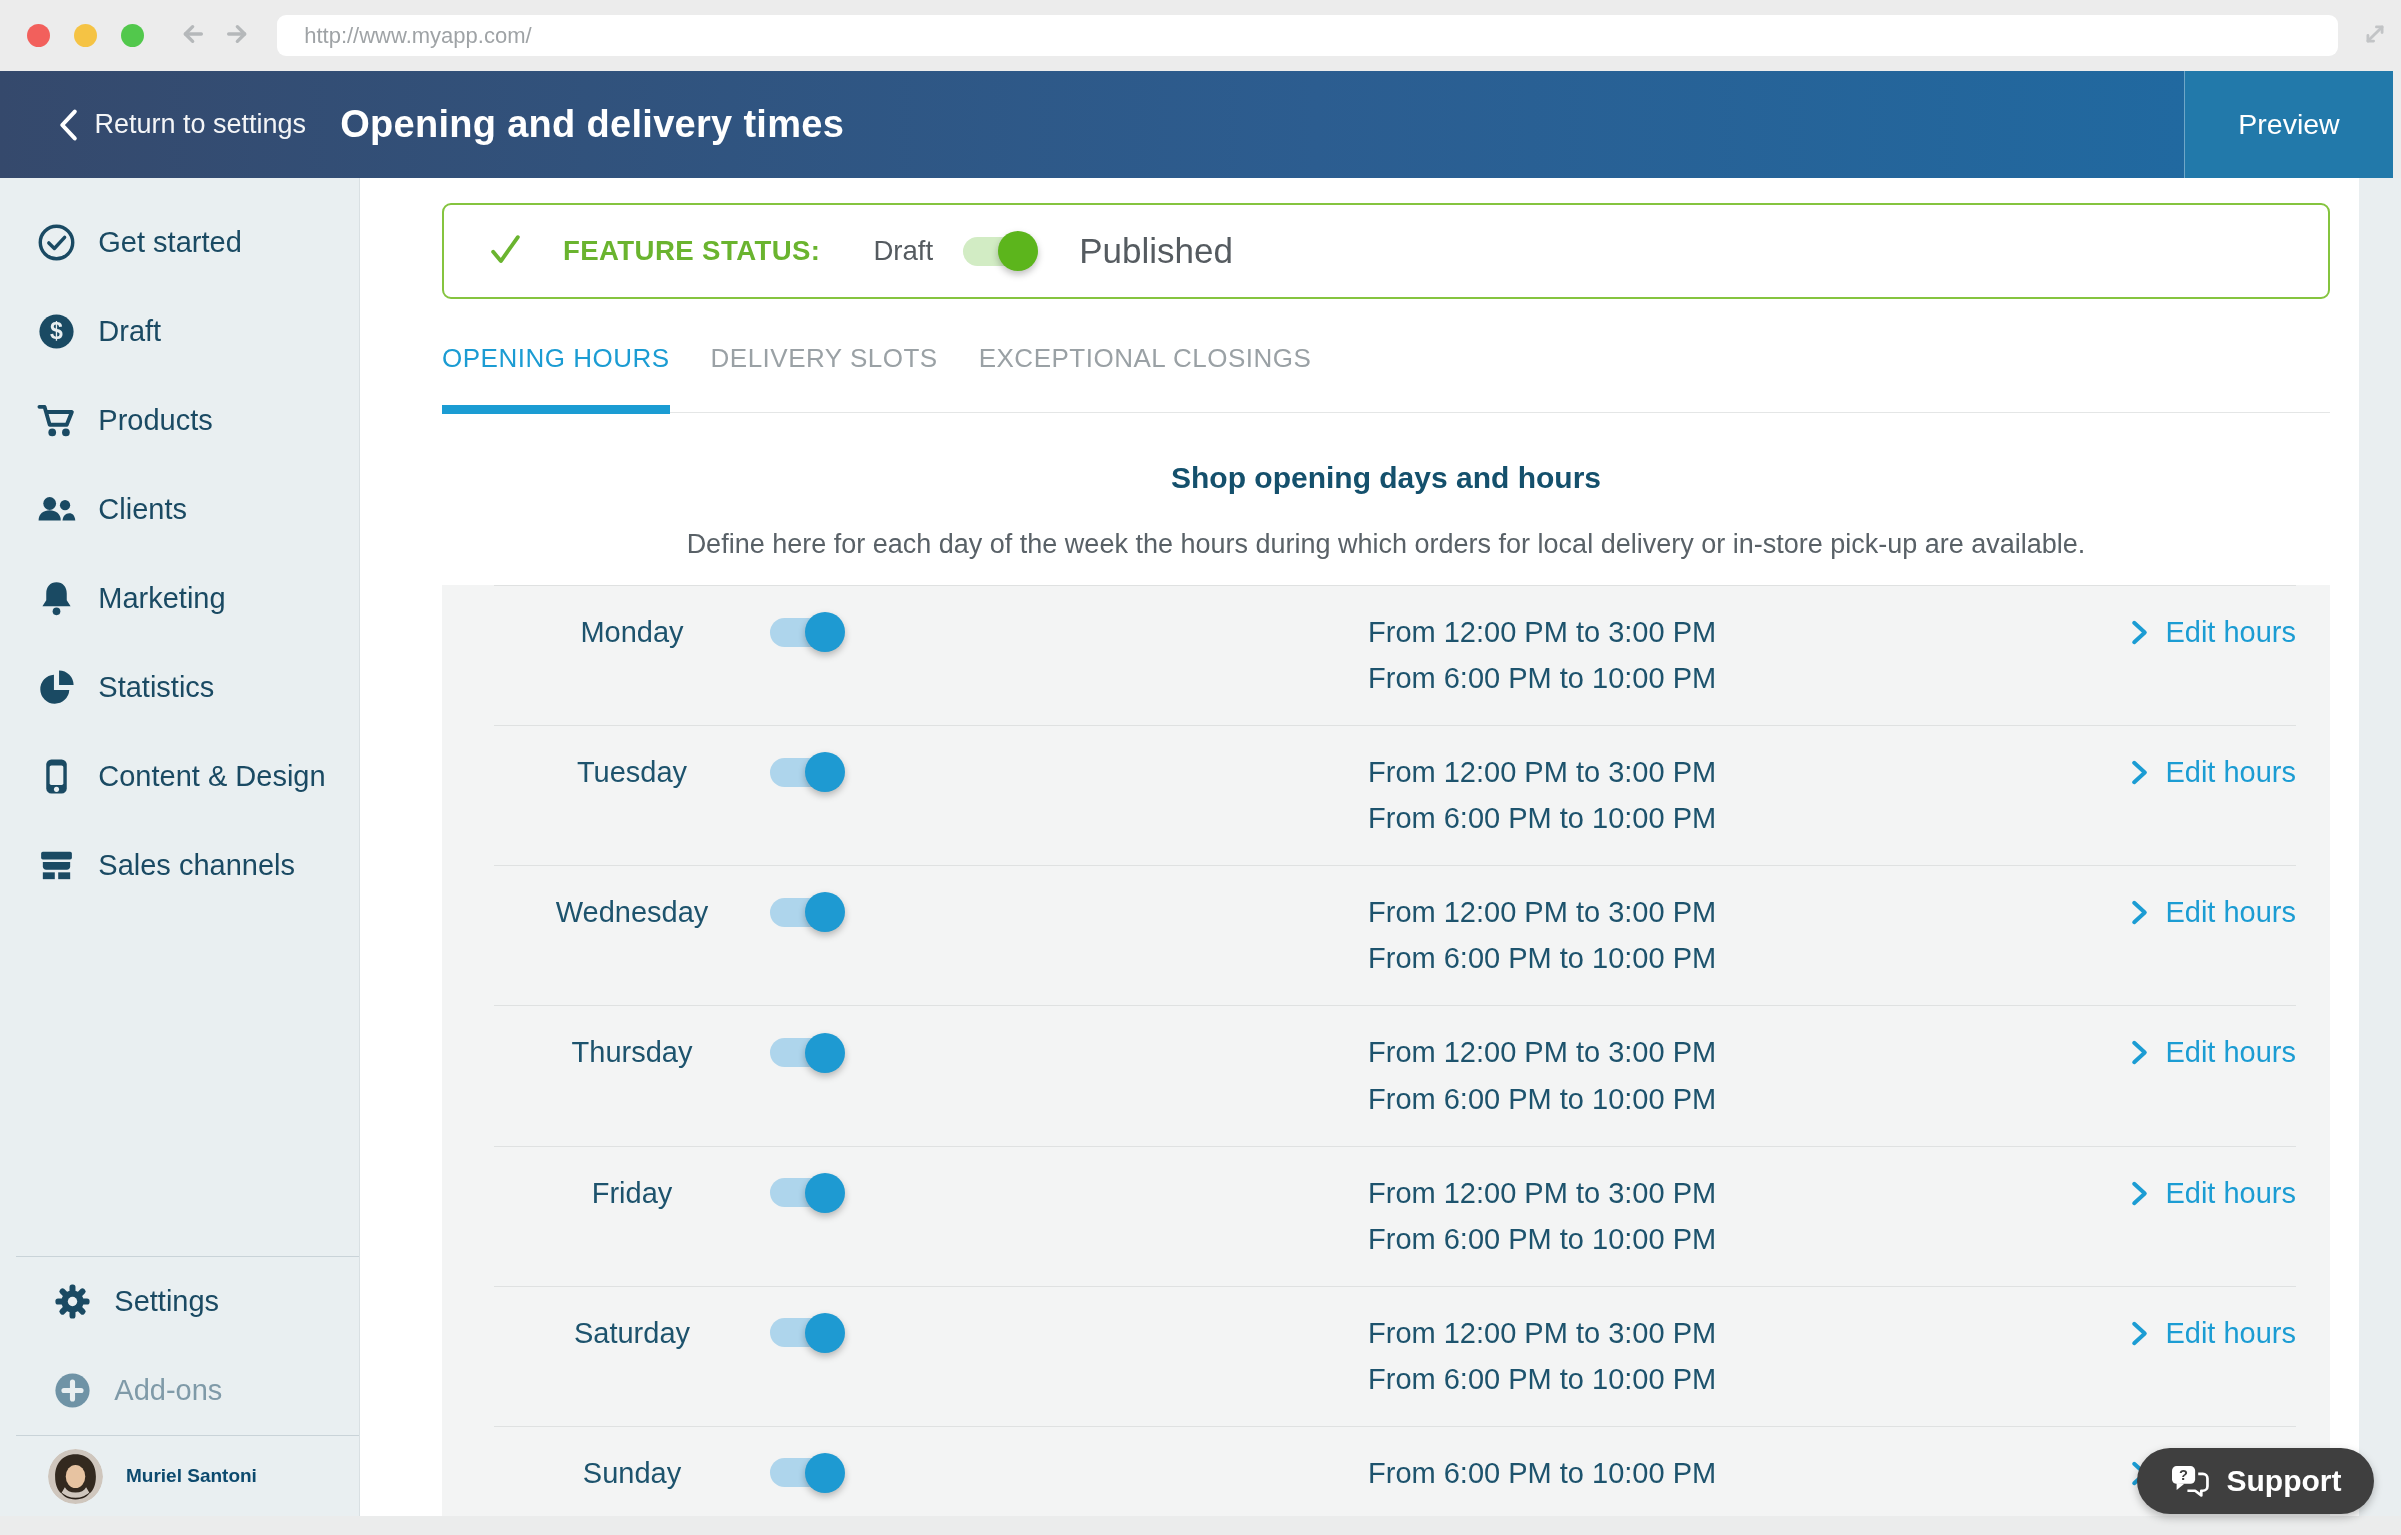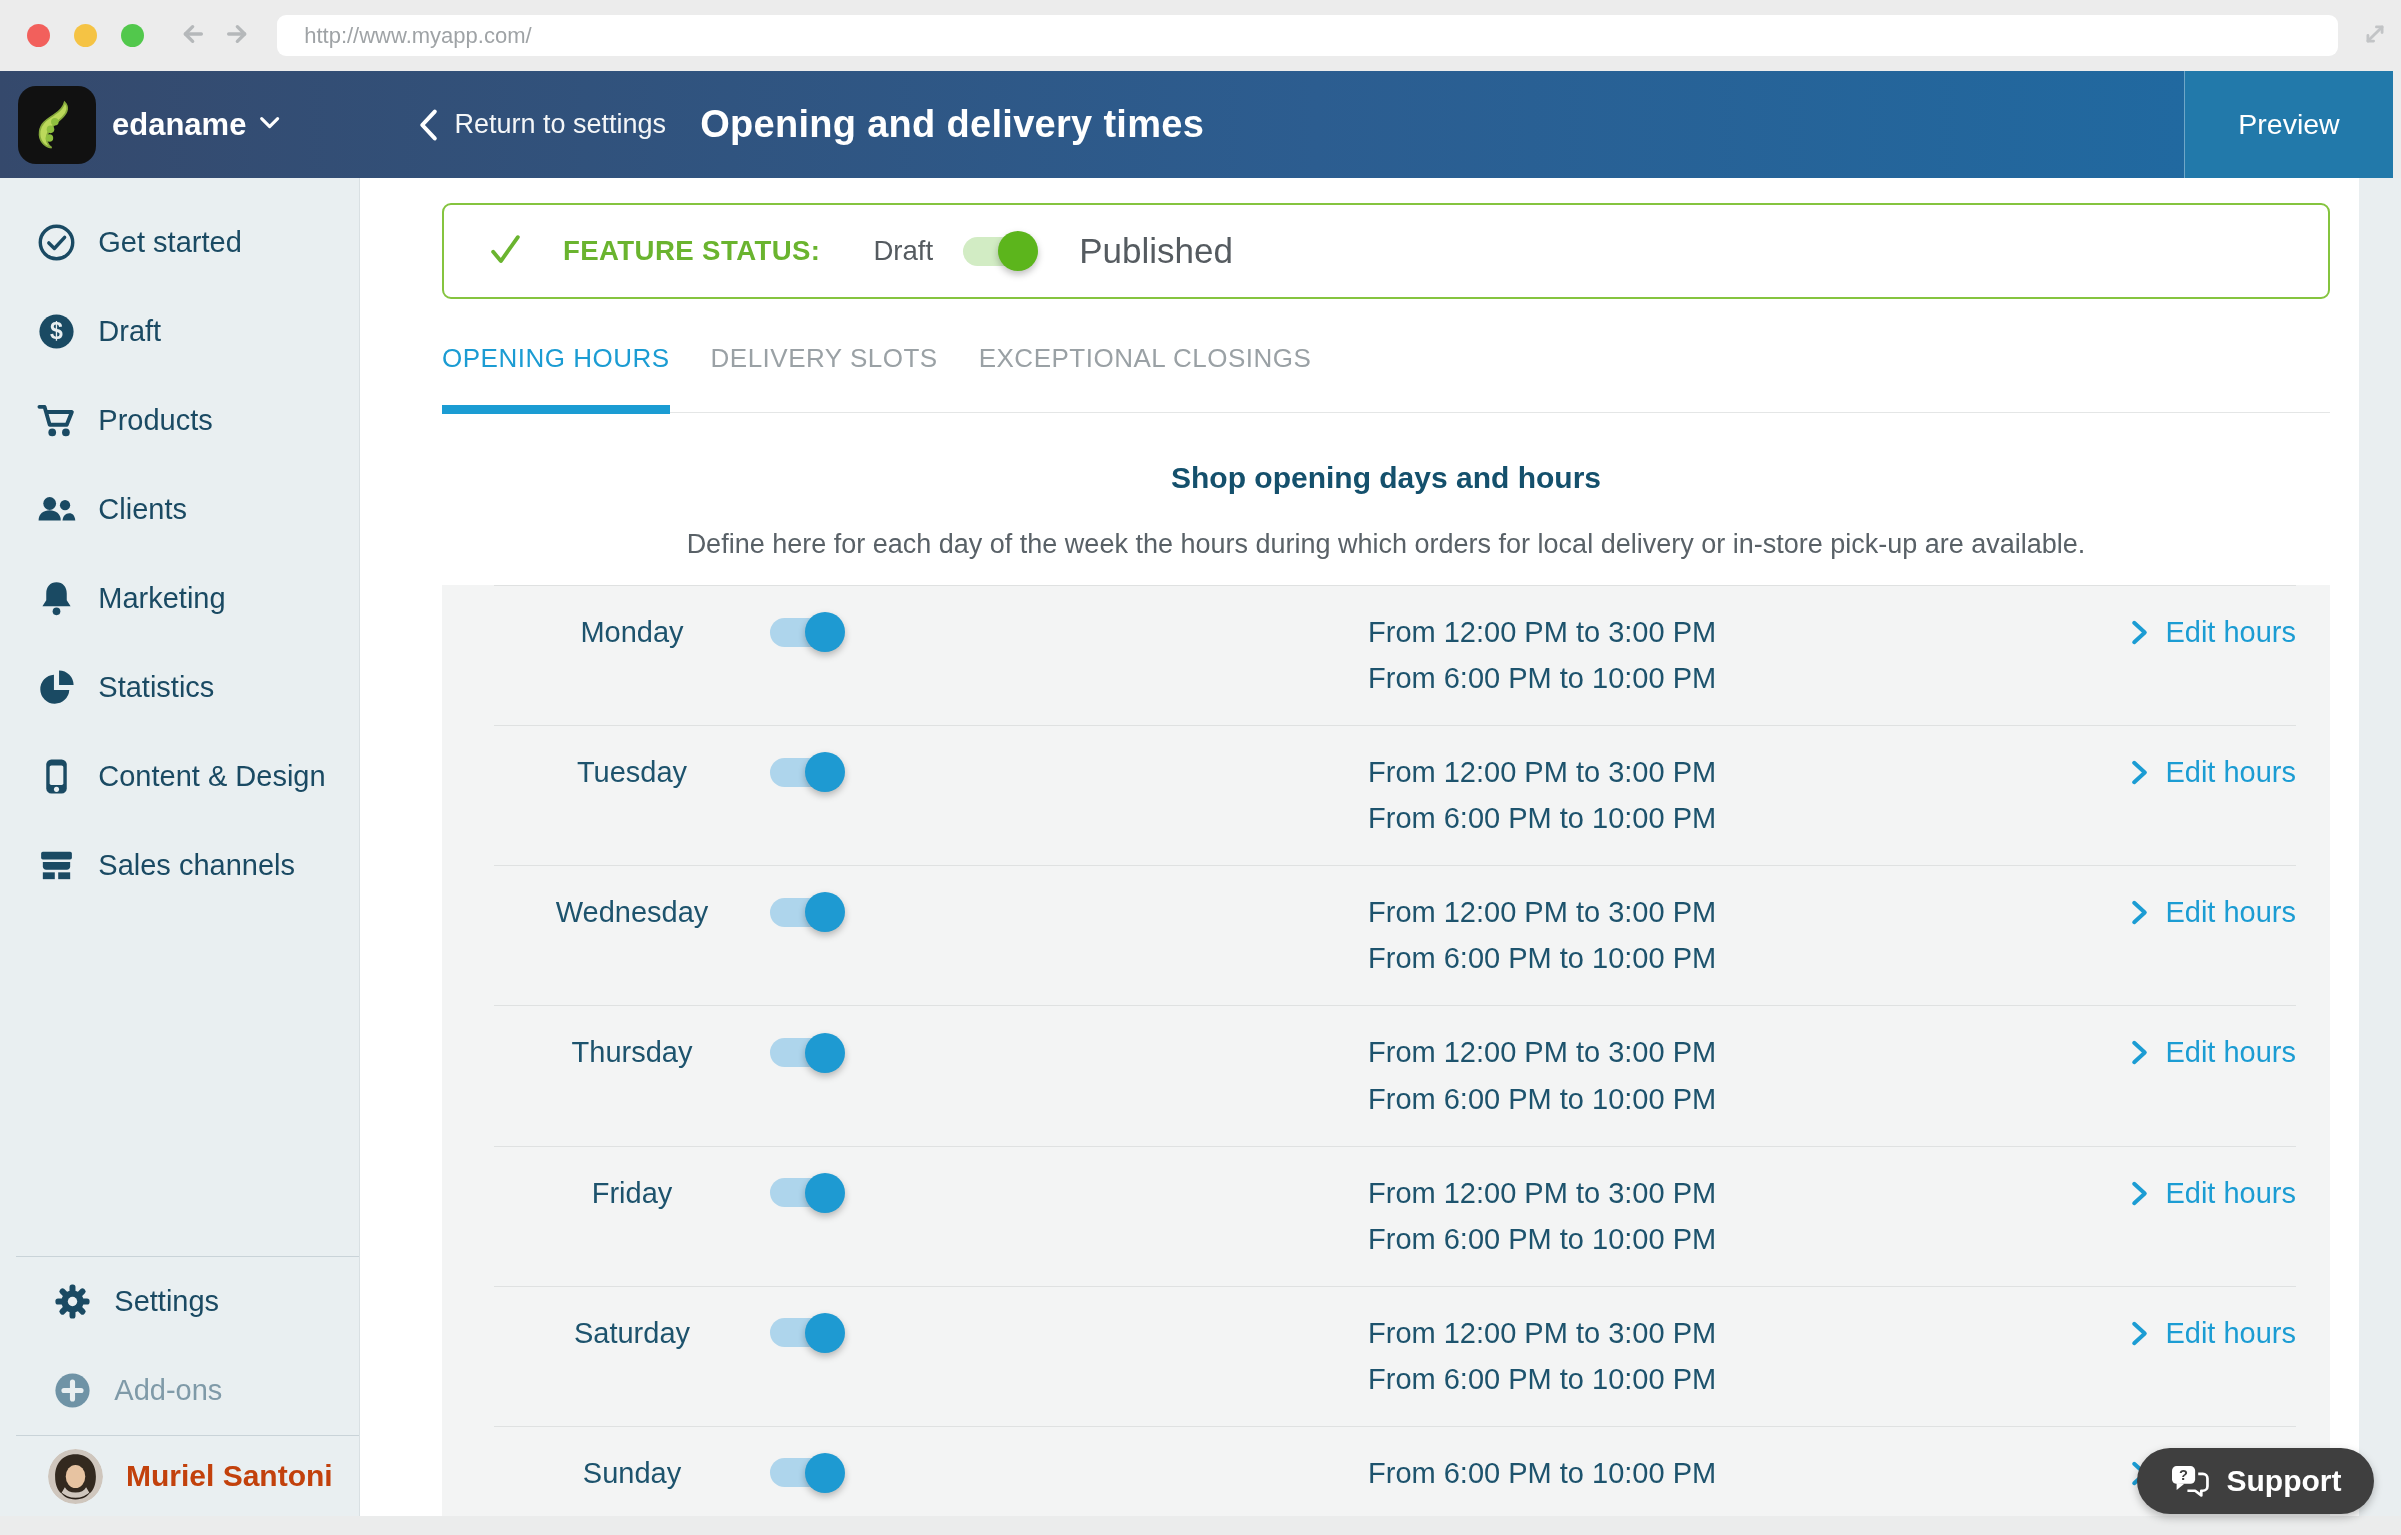--- a/index.html
+++ b/index.html
@@ -54,21 +54,21 @@
   .sidebar{width:360px;flex:0 0 360px;background:var(--sidebar-bg);border-right:1.8px solid #d9e0e3;position:relative;}
   .side-nav{padding-top:19.6px;}
   .side-item{height:89px;display:flex;align-items:center;padding-left:36px;gap:21.3px;color:var(--teal);
     font-size:29px;cursor:pointer;}
   .side-item svg{width:41px;height:41px;flex:0 0 41px;}
   .side-item.muted{color:var(--muted);}
   .sidebar-bottom{position:absolute;left:16px;right:0;bottom:0;}
   .side-divider{height:0;border-top:0.9px solid #c9d3d8;}
   .user-block{height:80px;display:flex;align-items:center;gap:23px;padding-left:32px;cursor:pointer;}
   .avatar{width:55px;height:55px;border-radius:50%;overflow:hidden;flex:0 0 55px;}
-  .user-name{font-size:30px;font-weight:700;color:#c2410c;}
+  .user-name{font-size:19px;font-weight:700;color:#0c4a6e;}
 
   
   .content{width:1999px;flex:0 0 1999px;background:#fff;padding:25px 29px 0 82px;position:relative;text-align:center;}
   .feature-box{height:96px;border:2.7px solid var(--green-border);border-radius:9px;display:flex;align-items:center;padding-left:43px;background:#fff;}
   .feature-box .check svg{width:37px;height:37px;}
   .feature-label{margin-left:39px;font-size:27.6px;font-weight:700;letter-spacing:0.4px;color:var(--green-text);}
   .draft-label{margin-left:53px;font-size:27.6px;color:#555b60;}
   .pub-label{margin-left:48px;font-size:35px;color:#555b60;}
 
   .toggle{position:relative;width:68px;height:29px;border-radius:15px;cursor:pointer;flex:0 0 68px;}
@@ -134,36 +134,20 @@
     <span class="expand">
       <svg viewBox="0 0 48 48" fill="none" stroke="currentColor" stroke-width="4" stroke-linecap="round" stroke-linejoin="round">
           <line x1="14" y1="34" x2="34" y2="14"></line>
           <polyline points="26,14 34,14 34,22"></polyline>
           <polyline points="14,26 14,34 22,34"></polyline>
         </svg>
     </span>
   </div>
 
   <div class="app-header">
-    <div class="store-switcher">
-      <div class="logo">
-        <svg viewBox="0 0 48 48">
-          <path d="M31 3c4 4 3 9-2 14-6 6-12 9-14 16-1.5 5 0 9 4 12-7-1-12-7-11-15 1-9 9-12 14-16 5-3 8-7 9-11z" fill="#bcd95b" stroke="#86a93c" stroke-width="1.5"></path>
-          <circle cx="22" cy="21" r="3.5" fill="#8fbf3f"></circle>
-            <circle cx="18" cy="28" r="3.5" fill="#8fbf3f"></circle>
-            <circle cx="17" cy="36" r="3.5" fill="#8fbf3f"></circle>
-        </svg>
-      </div>
-      <span class="store-name">edaname</span>
-      <span class="chev-down">
-        <svg width="21.3" height="14.2" viewBox="0 0 24 16" fill="none" stroke="#fff" stroke-width="3.5" stroke-linecap="round" stroke-linejoin="round">
-            <polyline points="3,3 12,12 21,3"></polyline>
-          </svg>
-      </span>
-    </div>
     <div class="back-link">
       <svg viewBox="0 0 30 38" fill="none" stroke="#fff" stroke-width="4.5" stroke-linecap="round" stroke-linejoin="round">
           <polyline points="22,4 8,19 22,34"></polyline>
         </svg>
       <span class="back-label">Return to settings</span>
     </div>
     <h1 class="page-title">Opening and delivery times</h1>
     <div class="header-buttons">
       <button class="btn-preview">Preview</button>
     </div>

